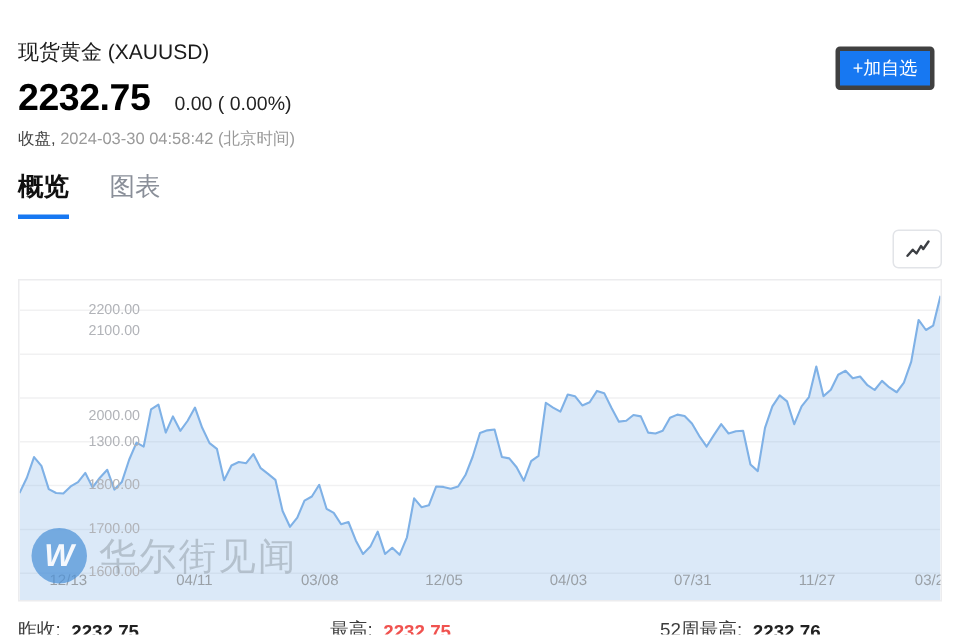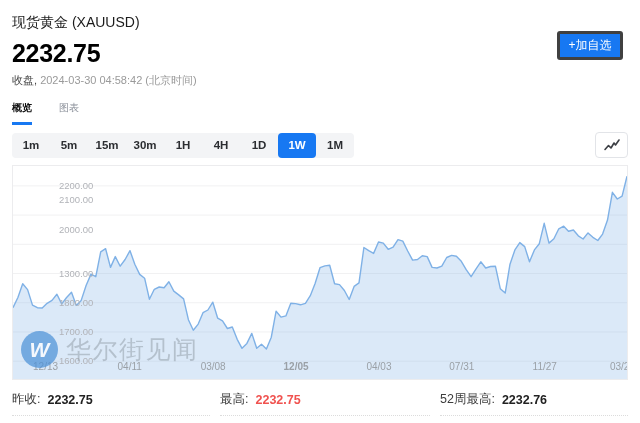--- a/index.html
+++ b/index.html
@@ -1,35 +1,35 @@
 <!DOCTYPE html>
 <html><head>
 <meta charset="utf-8">
 <style>
   * { margin:0; padding:0; box-sizing:border-box; }
   html,body { width:640px; height:423px; background:#fff; overflow:hidden;
     font-family:"Liberation Sans","DejaVu Sans",sans-serif; }
   .page { position:relative; width:640px; height:423px; }
 
   
-  .header { padding:14px 12px 0; position:relative; }
+  .header { padding:26px 12px 0; position:relative; }
   .title { font-size:14px; color:#1b1b1b; }
   .price-row { display:flex; align-items:baseline; margin-top:7px; }
   .price { font-size:25px; font-weight:700; color:#000; letter-spacing:-0.3px; }
   .change { font-size:13px; color:#222; margin-left:16px; }
   .add-btn { position:absolute; top:31px; right:17px; width:66px; height:29px;
     background:#1778f2; border:3px solid #404040; color:#fff; font-size:12px;
     border-radius:3px; cursor:pointer; font-family:inherit; }
   .close-row { margin-top:5px; font-size:11px; }
   .close-label { color:#444; }
   .timestamp { color:#9a9a9a; }
 
   
   .tabs { display:flex; gap:27px; margin:13px 12px 0; }
-  .tab { font-size:10px; color:#8a8f99; padding-bottom:7px; cursor:pointer; }
+  .tab { font-size:17px; color:#8a8f99; padding-bottom:7px; cursor:pointer; }
   .tab.active { color:#111; font-weight:700; border-bottom:3px solid #1778f2; }
 
   
   .tf-row { display:flex; align-items:center; margin:7px 12px 0; }
   .tf-group { display:flex; background:#f3f4f6; border-radius:4px; }
   .tf-btn { width:38px; height:25px; line-height:25px; text-align:center;
     font-size:11.5px; font-weight:600; color:#2b2d31; cursor:pointer; border-radius:4px; }
   .tf-btn.active { background:#1778f2; color:#fff; }
   .chart-icon-btn { margin-left:auto; width:33px; height:26px; background:#fff;
     border:1px solid #e2e4e8; border-radius:4px; display:flex; align-items:center;
@@ -61,45 +61,35 @@
 </style>
 </head>
 <body>
 
 <div class="page">
 
   <div class="header">
     <div class="title">现货黄金 (XAUUSD)</div>
     <div class="price-row">
       <span class="price">2232.75</span>
+      <span class="change">0.00 ( 0.00%)</span>
     </div>
     <button class="add-btn">+加自选</button>
     <div class="close-row">
       <span class="close-label">收盘,</span>
       <span class="timestamp">2024-03-30 04:58:42 (北京时间)</span>
     </div>
   </div>
 
   <div class="tabs">
     <div class="tab active">概览</div>
     <div class="tab">图表</div>
   </div>
 
   <div class="tf-row">
-    <div class="tf-group">
-      <span class="tf-btn">1m</span>
-      <span class="tf-btn">5m</span>
-      <span class="tf-btn">15m</span>
-      <span class="tf-btn">30m</span>
-      <span class="tf-btn">1H</span>
-      <span class="tf-btn">4H</span>
-      <span class="tf-btn">1D</span>
-      <span class="tf-btn active">1W</span>
-      <span class="tf-btn">1M</span>
-    </div>
     <button class="chart-icon-btn">
       <svg width="18" height="16" viewBox="0 0 18 16">
         <polyline points="2,12.5 5.5,8.5 8,11 11,6 12.5,8 16,3" fill="none" stroke="#3c3f44" stroke-width="1.6" stroke-linecap="round" stroke-linejoin="round"></polyline>
       </svg>
     </button>
   </div>
 
   <div class="chart-box">
       <svg width="614" height="213">
         <line x1="0" x2="614" y1="19.868312757201647" y2="19.868312757201647" stroke="#f1f1f2" stroke-width="1"></line>
@@ -113,29 +103,29 @@
         <path d="M0.0,141.7L4.9,131.5L9.7,117.7L14.6,123.6L19.5,139.1L24.4,141.7L29.2,142.0L34.1,137.3L39.0,134.4L43.9,128.3L48.7,137.9L53.6,131.5L58.5,126.2L63.3,139.4L68.2,134.4L73.1,119.5L78.0,108.1L82.8,110.7L87.7,85.9L92.6,82.7L97.5,101.4L102.3,90.6L107.2,100.2L112.1,93.5L117.0,84.7L121.8,98.2L126.7,108.4L131.6,112.2L136.4,133.2L141.3,123.3L146.2,121.0L151.1,121.8L155.9,115.7L160.8,125.1L165.7,128.9L170.6,132.9L175.4,153.7L180.3,164.2L185.2,158.1L190.0,146.7L194.9,144.0L199.8,136.2L204.7,152.2L209.5,154.9L214.4,162.5L219.3,161.0L224.2,173.3L229.0,182.3L233.9,177.4L238.8,167.4L243.7,182.3L248.5,178.2L253.4,182.9L258.3,171.2L263.1,145.2L268.0,151.1L272.9,149.9L277.8,137.3L282.6,137.6L287.5,138.8L292.4,137.3L297.3,129.7L302.1,117.5L307.0,101.7L311.9,99.9L316.7,99.3L321.6,117.7L326.5,118.6L331.4,124.5L336.2,133.5L341.1,120.4L346.0,116.9L350.9,81.5L355.7,84.7L360.6,87.4L365.5,76.0L370.3,77.1L375.2,83.3L380.1,81.2L385.0,73.6L389.8,75.1L394.7,85.0L399.6,94.1L404.5,93.5L409.3,89.7L414.2,90.6L419.1,101.4L424.0,102.0L428.8,100.2L433.7,91.5L438.6,89.4L443.4,90.3L448.3,95.3L453.2,103.7L458.1,110.7L462.9,103.1L467.8,95.8L472.7,102.0L477.6,100.5L482.4,100.2L487.3,122.7L492.2,127.1L497.0,98.2L501.9,83.9L506.8,76.6L511.7,80.6L516.5,95.8L521.4,83.9L526.3,77.7L531.2,57.3L536.0,77.1L540.9,72.8L545.8,62.8L550.7,60.2L555.5,65.2L560.4,64.0L565.3,69.8L570.1,73.0L575.0,66.9L579.9,71.3L584.8,74.5L589.6,68.1L594.5,54.1L599.4,26.3L604.3,33.0L609.1,30.1L614.0,10.2" fill="none" stroke="#7fb1e6" stroke-width="1.4" stroke-linejoin="round"></path>
       </svg>
     <div class="watermark">
       <div class="wm-logo">
         <span>W</span>
       </div>
       <div class="wm-text">华尔街见闻</div>
     </div>
   <div class="y-label" style="top: 13.8683px;">2200.00</div>
       <div class="y-label" style="top: 28px;">2100.00</div>
-      <div class="y-label" style="top: 58px;">2000.00</div>
+      <div class="y-label" style="top: 85px;">2000.00</div>
       <div class="y-label" style="top: 101.523px;">1300.00</div>
       <div class="y-label" style="top: 130.741px;">1800.00</div>
       <div class="y-label" style="top: 159.959px;">1700.00</div>
       <div class="y-label" style="top: 189.177px;">1600.00</div>
       <div class="x-label" style="left: 32.542px;">12/13</div>
       <div class="x-label" style="left: 116.66px;">04/11</div>
       <div class="x-label" style="left: 200.164px;">03/08</div>
-      <div class="x-label" style="left: 283.054px; font-weight: bold;">12/05</div>
+      <div class="x-label" style="left: 283.054px;">12/05</div>
       <div class="x-label" style="left: 365.944px;">04/03</div>
       <div class="x-label" style="left: 448.834px;">07/31</div>
       <div class="x-label" style="left: 531.724px;">11/27</div>
       <div class="x-label" style="left: 606.632px;">03/2</div>
     </div>
 
   <div class="stats">
     <div class="stat-cell">
       <span class="stat-label">昨收:</span>
       <span class="stat-val dark">2232.75</span>

